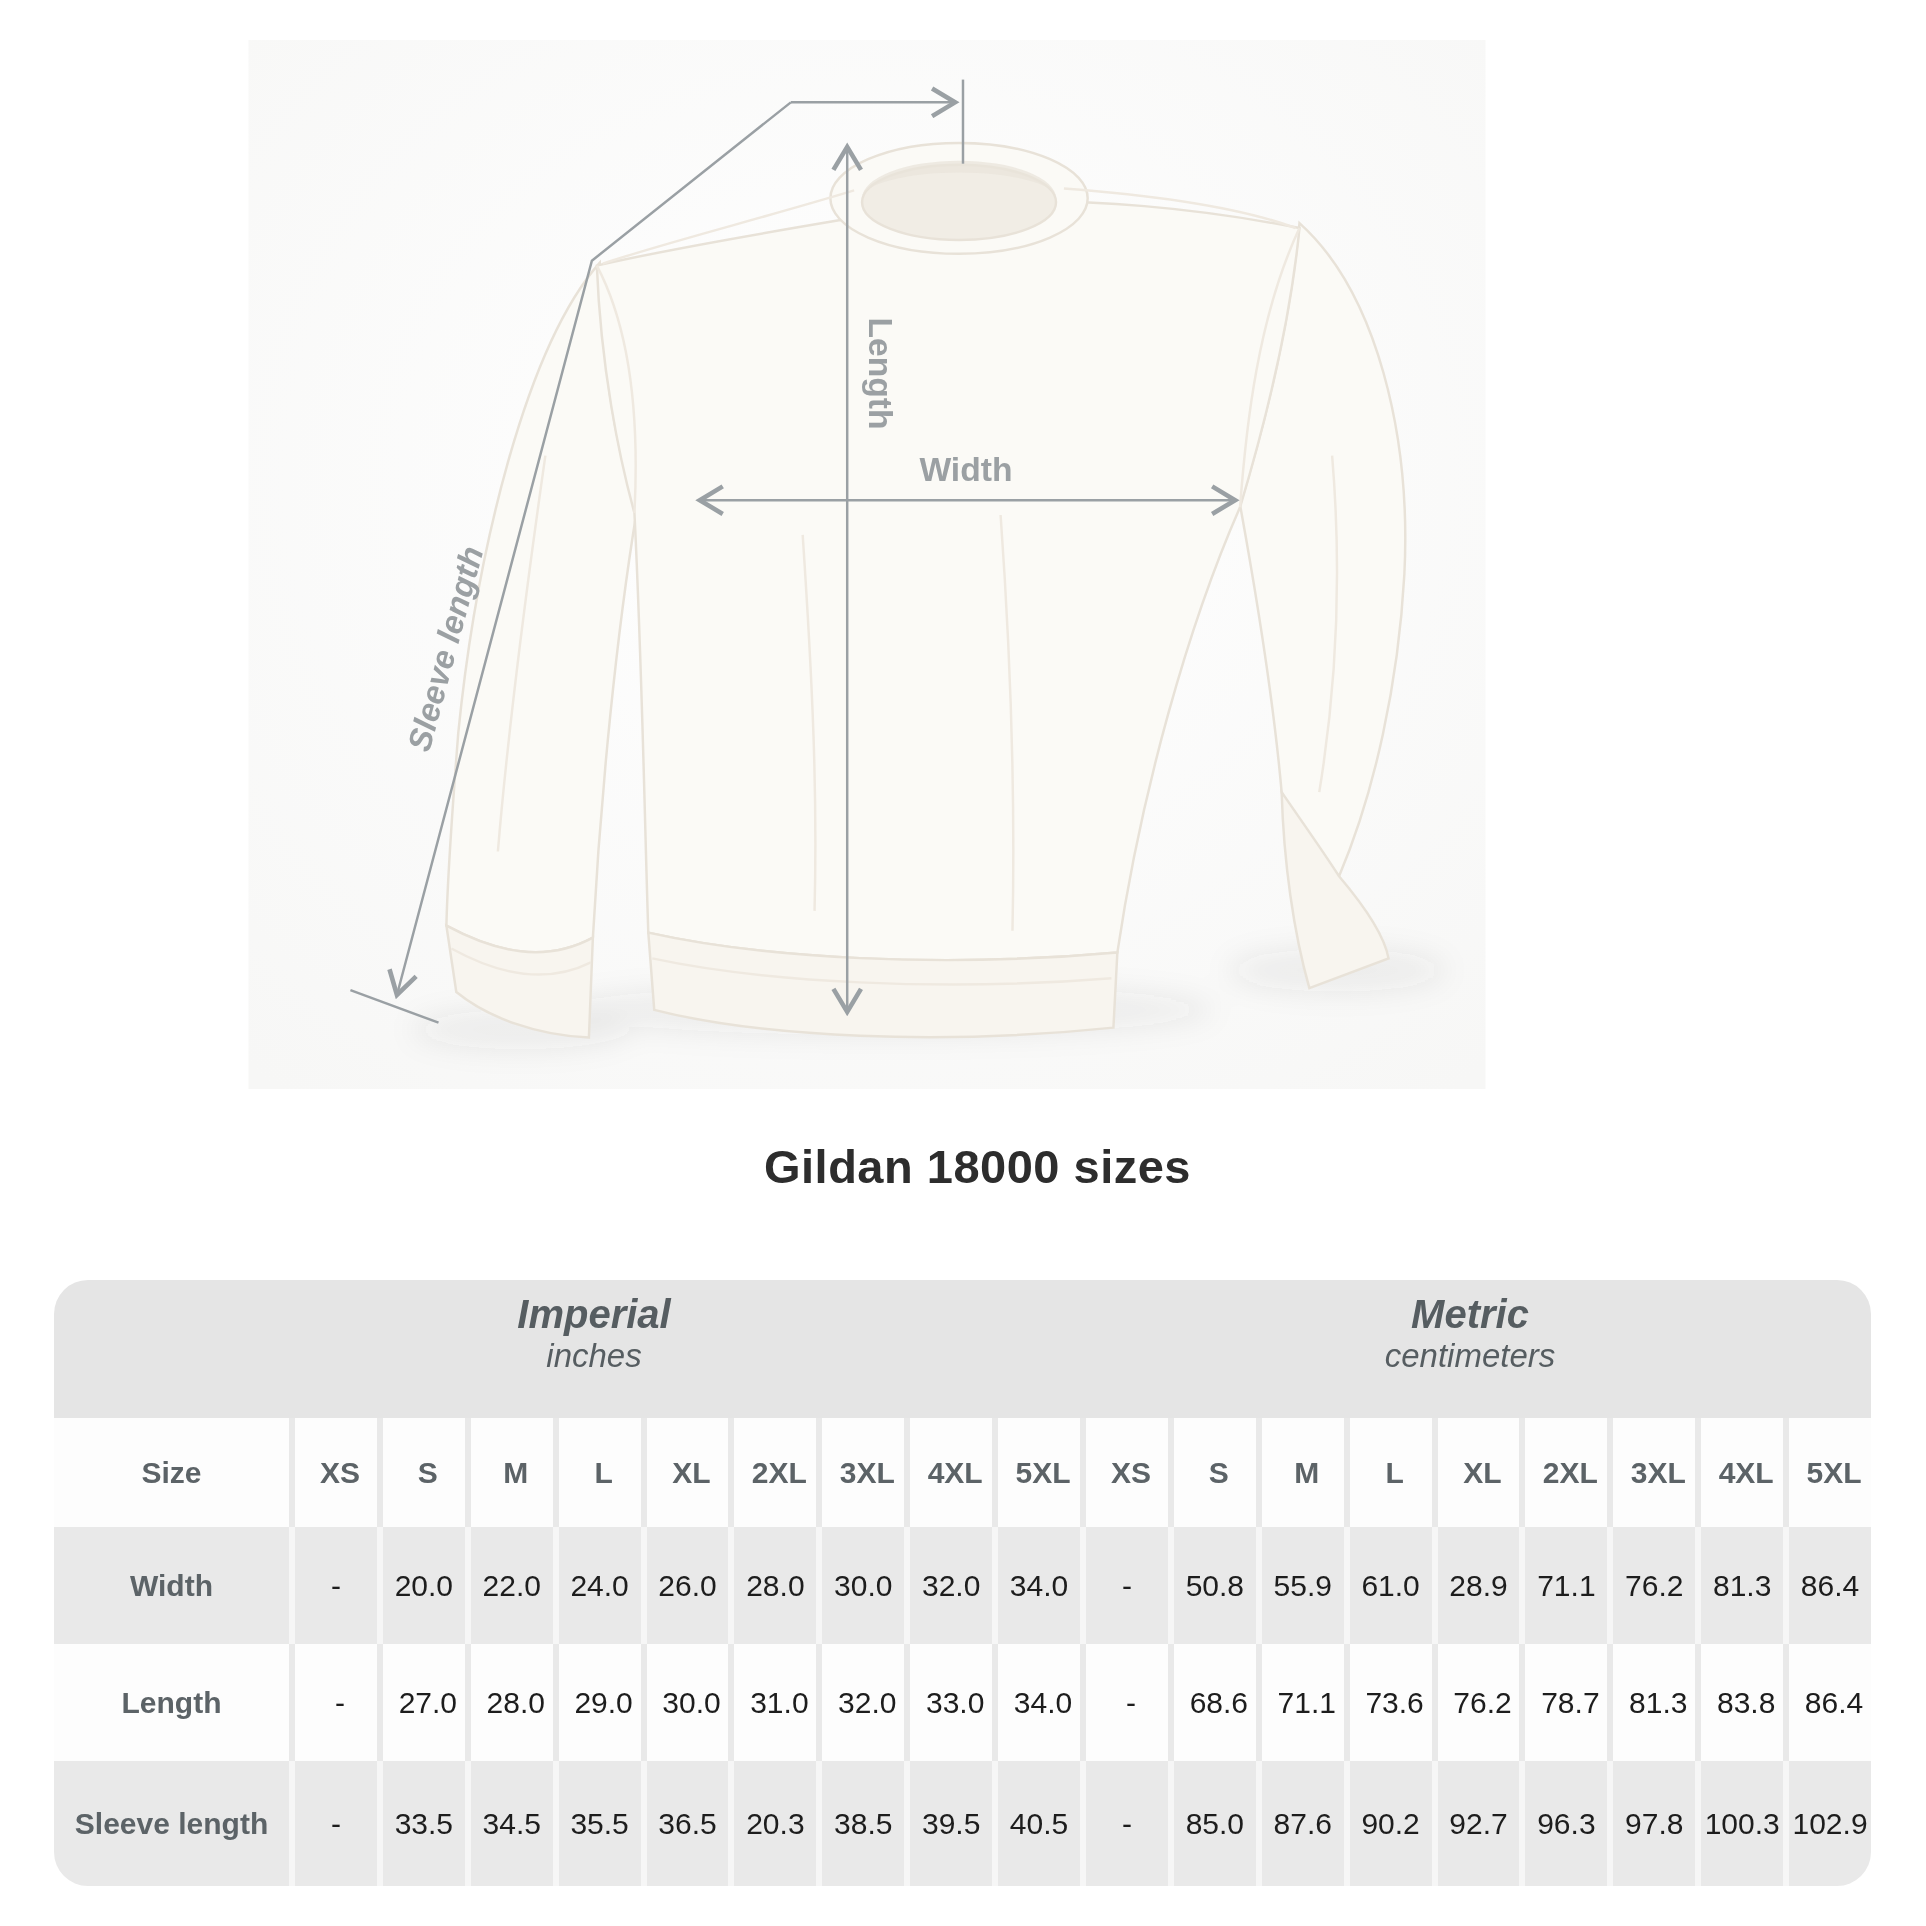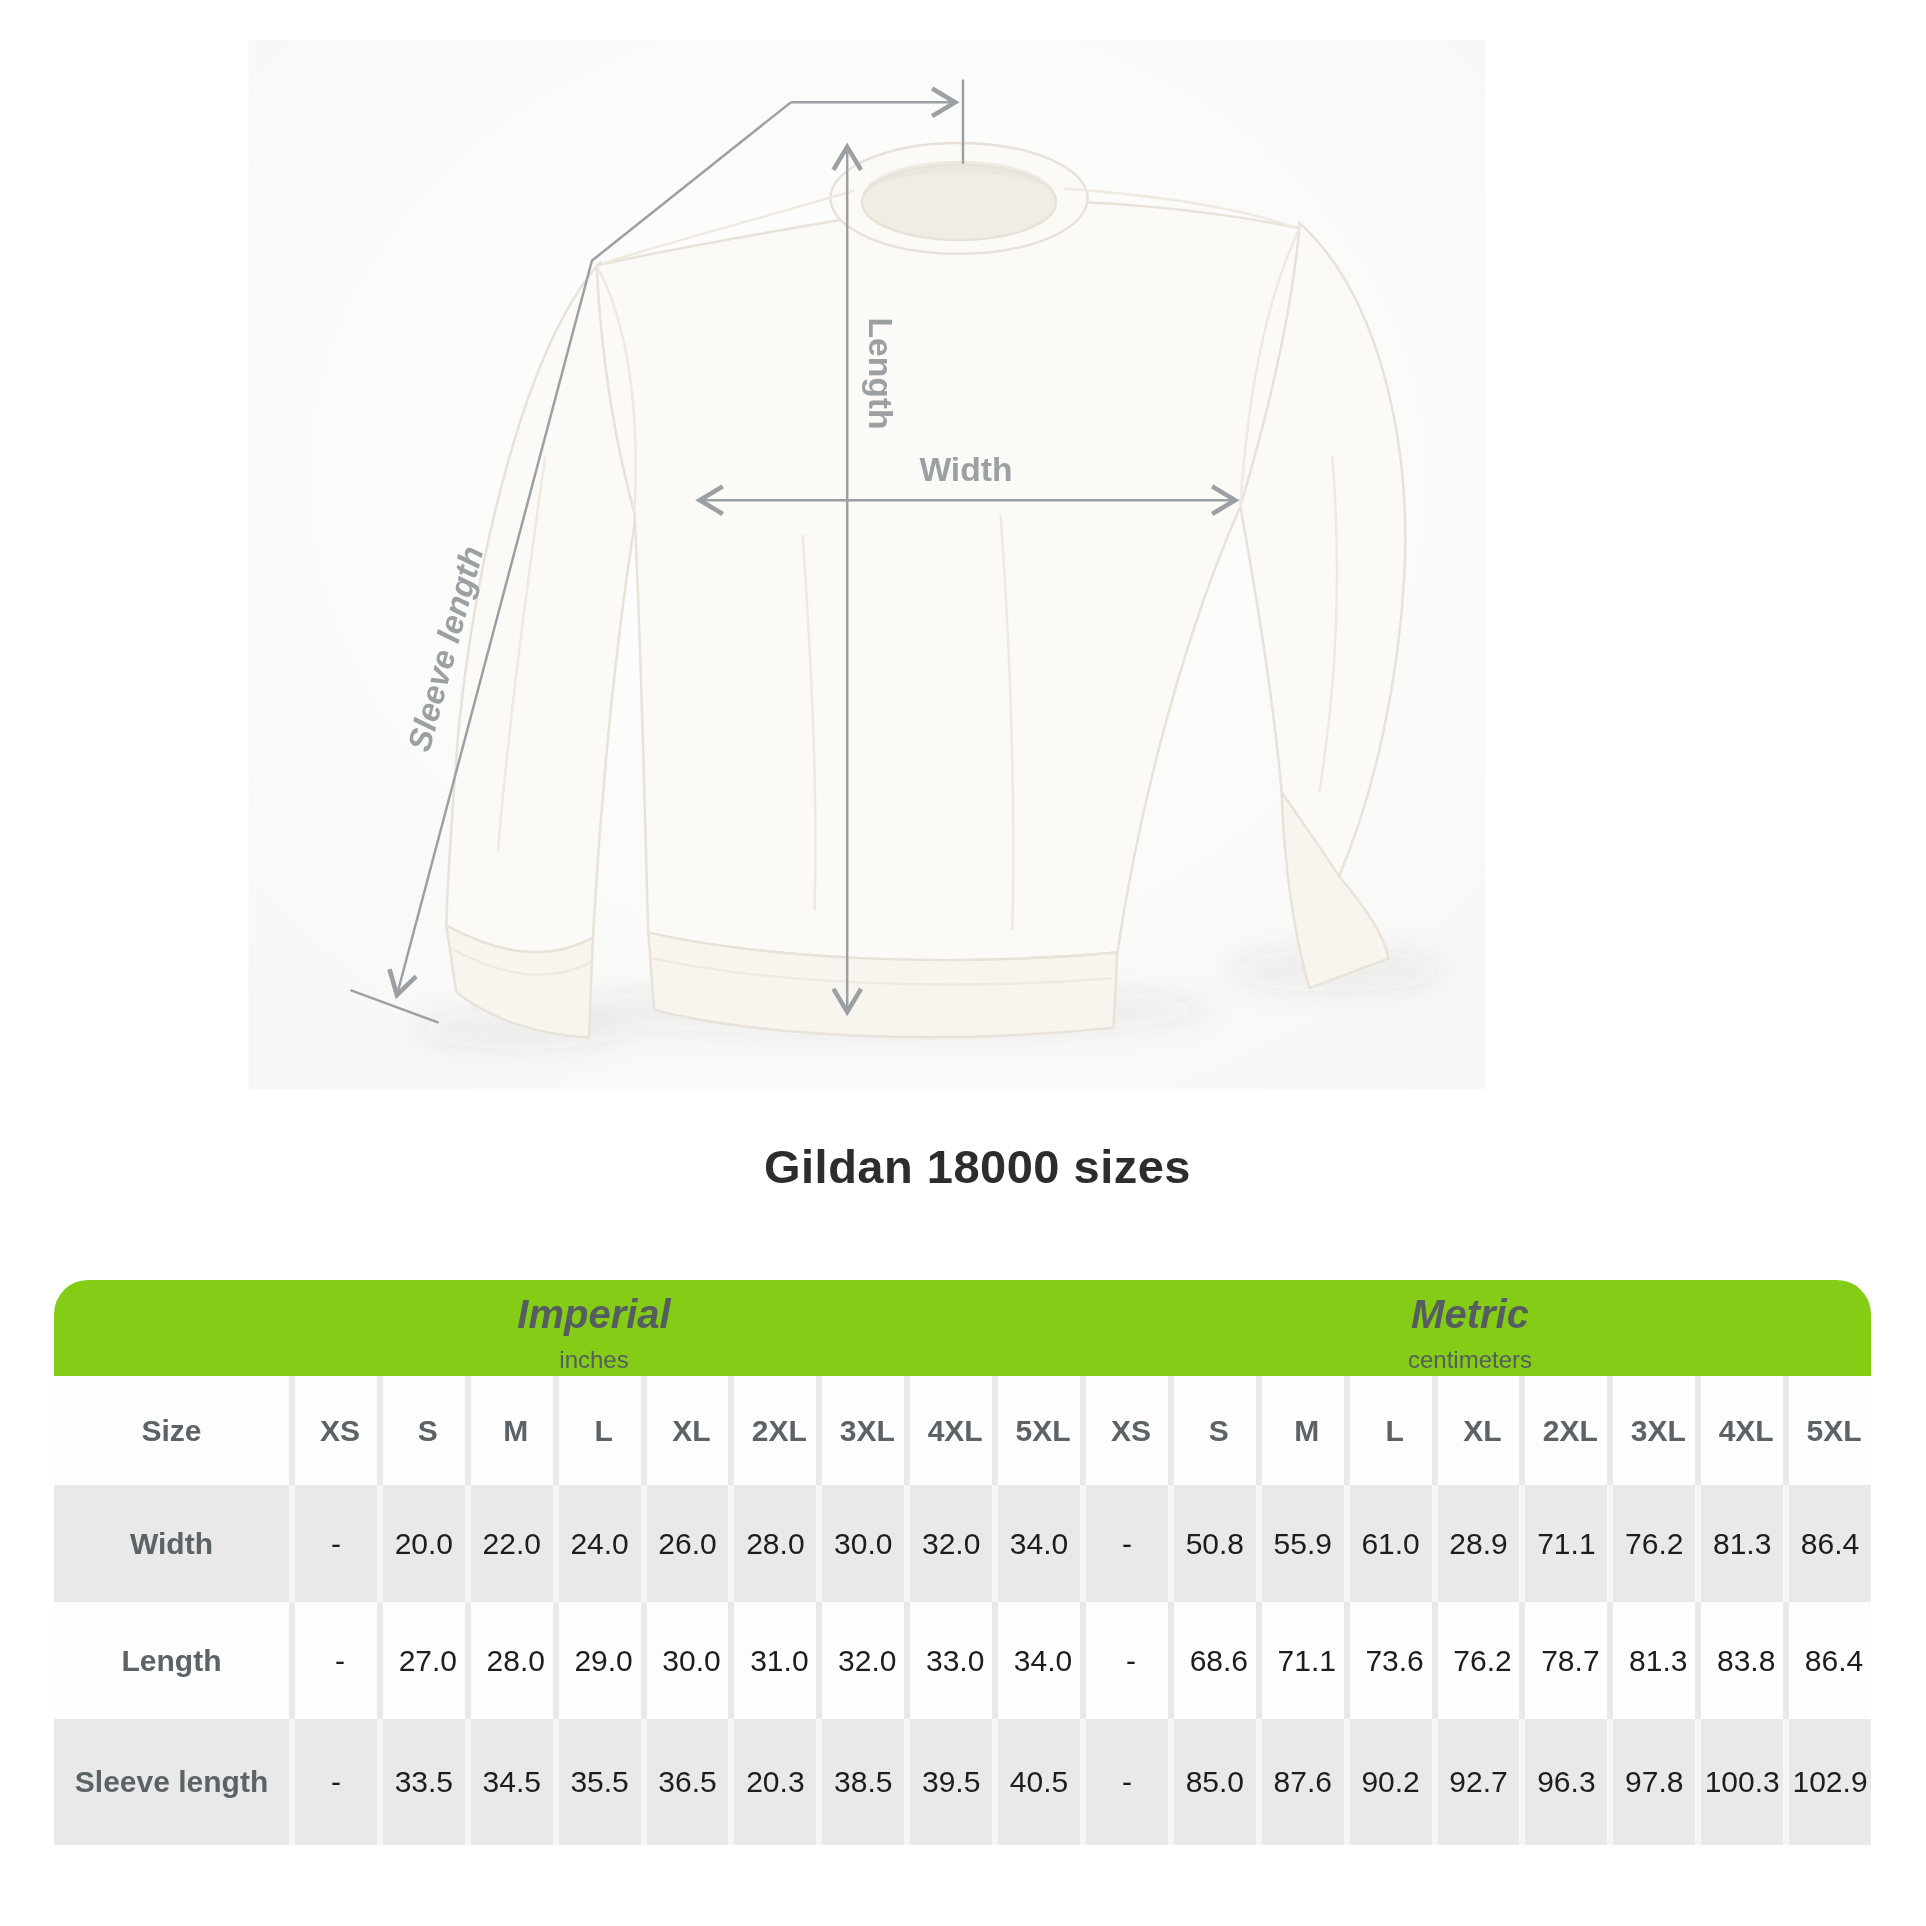--- a/index.html
+++ b/index.html
@@ -11,26 +11,26 @@
 
   
   .chart-title{position:absolute;top:1139px;left:14px;width:100%;text-align:center;
                font-size:47px;font-weight:bold;color:#2d2d2d;letter-spacing:0.5px;}
   .chart-subtitle{position:absolute;top:1206px;left:0;width:100%;text-align:center;
                   font-style:italic;font-size:28px;color:#484848;}
 
   
   .size-table{position:absolute;left:54px;top:1280px;width:1817px;height:606px;
               border-radius:34px;overflow:hidden;}
-  .unit-band{position:relative;width:100%;height:96px;background:#84cc16;}
+  .unit-band{position:relative;width:100%;height:138px;background:#e5e5e5;}
   .unit-group{position:absolute;top:12px;transform:translateX(-50%);text-align:center;}
   .unit-group.imperial{left:540px;}
   .unit-group.metric{left:1416px;}
   .grp-label{font-size:40px;font-weight:bold;font-style:italic;color:#565d61;}
-  .grp-sub{margin-top:9px;font-size:24px;color:#565d61;}
+  .grp-sub{font-size:33px;font-style:italic;color:#565d61;}
 
   .grid{display:grid;width:100%;height:478px;
         grid-template-columns:235px repeat(18,1fr);
         grid-template-rows:109px 117px 117px 126px;}
   .cell{display:flex;align-items:center;justify-content:center;font-size:30px;}
   .head{font-weight:bold;color:#5c6367;}
   .rowlabel{font-weight:bold;color:#5c6367;}
   .val{color:#1d1d1d;}
   .row-white{background:#fdfdfd;}
   .row-gray{background:#e9e9e9;}

